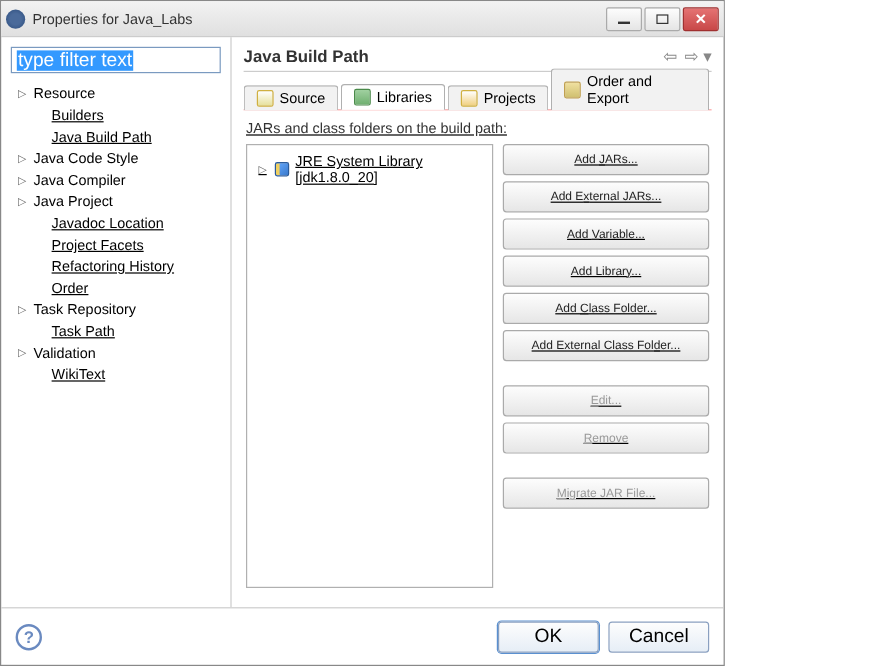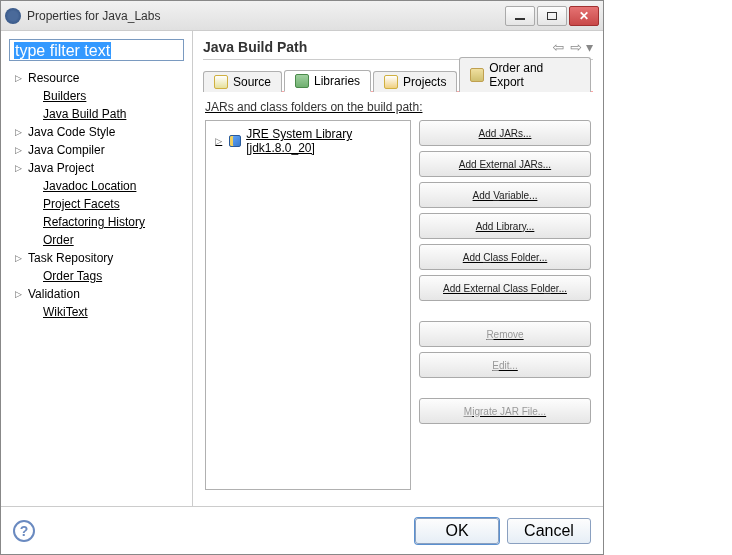--- a/index.html
+++ b/index.html
@@ -125,21 +125,21 @@
           <div class="tree-item child">
               <span class="expander"></span>
               <span class="lbl">Order</span>
             </div>
           <div class="tree-item">
               <span class="expander">▷</span>
               <span class="lbl">Task Repository</span>
             </div>
           <div class="tree-item child">
               <span class="expander"></span>
-              <span class="lbl">Order Tags</span>
+              <span class="lbl">Task Path</span>
             </div>
           <div class="tree-item">
               <span class="expander">▷</span>
               <span class="lbl">Validation</span>
             </div>
           <div class="tree-item child">
               <span class="expander"></span>
               <span class="lbl">WikiText</span>
             </div>
         </div>
@@ -197,24 +197,24 @@
                   <span>Add Librar<span class="ul">y</span>...</span>
                 </button>
               <button class="btn">
                   <span>Add&nbsp;<span class="ul">C</span>lass Folder...</span>
                 </button>
               <button class="btn">
                   <span>Add External Class Fol<span class="ul">d</span>er...</span>
                 </button>
               <div class="gap"></div>
               <button class="btn" disabled="">
+                  <span><span class="ul">E</span>dit...</span>
+                </button>
+              <button class="btn" disabled="">
                   <span><span class="ul">R</span>emove</span>
-                </button>
-              <button class="btn" disabled="">
-                  <span><span class="ul">E</span>dit...</span>
                 </button>
               <div class="gap"></div>
               <button class="btn" disabled="">
                   <span><span class="ul">M</span>igrate JAR File...</span>
                 </button>
             </div>
           </div>
         </div>
       </div>
 

